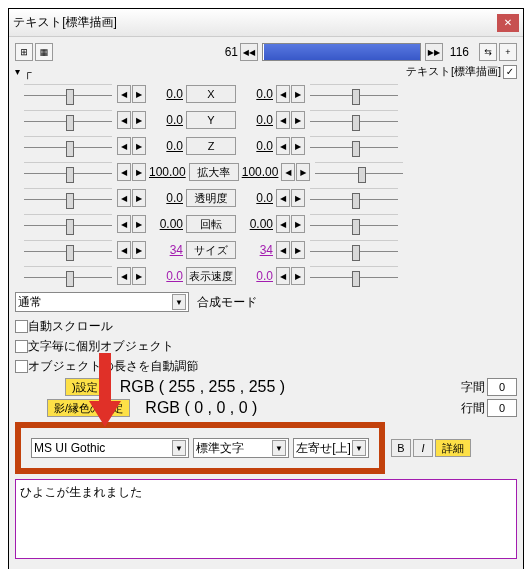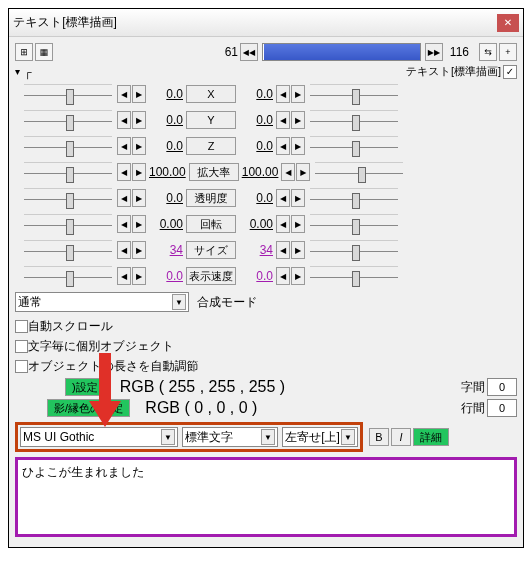--- a/index.html
+++ b/index.html
@@ -24,27 +24,27 @@
 .slider::before{content:"";position:absolute;top:10px;left:0;right:0;height:1px;background:#888}
 .slider::after{content:"";position:absolute;top:4px;left:var(--p,30%);width:6px;height:14px;background:#d8d8d8;border:1px solid #666}
 .sliderwide{width:88px}
 .val{font-size:12px;text-decoration:underline;min-width:38px;text-align:right;padding:0 2px}
 .valgray{color:#a21caf}
 .paramname{width:50px;height:18px;border:1px solid #999;background:#eee;font-size:11px;display:flex;align-items:center;justify-content:center;cursor:pointer}
 .select{height:20px;border:1px solid #888;background:#fff;font-size:12px;padding:0 2px;display:flex;align-items:center;justify-content:space-between}
 .select .dd{width:14px;height:16px;border:1px solid #999;background:#eee;display:flex;align-items:center;justify-content:center;font-size:8px}
 .chkrow{display:flex;align-items:center;height:20px;font-size:12px;gap:0}
 .chkbox{width:13px;height:13px;border:1px solid #888;background:#fff}
-.btn{height:18px;border:1px solid #999;background:#22c55e;font-size:11px;padding:0 6px;display:flex;align-items:center;cursor:pointer}
+.btn{height:18px;border:1px solid #999;background:#fde047;font-size:11px;padding:0 6px;display:flex;align-items:center;cursor:pointer}
 .rgbtxt{font-size:16px;margin-left:13px}
 .lbl{font-size:12px}
 .numbox{width:30px;height:18px;border:1px solid #888;background:#fff;font-size:11px;text-align:center;line-height:16px}
-.redbox{border:3px solid #c2410c;padding:2px;display:flex;gap:4px;margin:2px 0}
+.redbox{border:6px solid #c2410c;padding:10px;display:flex;gap:4px;margin:2px 0}
 .bi{width:20px;height:18px;border:1px solid #999;background:#eee;font-size:11px;display:flex;align-items:center;justify-content:center;cursor:pointer}
-.textarea{width:100%;height:80px;border:3px solid #a21caf;background:#fff;font-size:12px;padding:4px;resize:none}
+.textarea{width:100%;height:80px;border:1px solid #a21caf;background:#fff;font-size:12px;padding:4px;resize:none}
 .arrow-annotation{position:absolute;left:78px;top:344px;pointer-events:none}
 .arrow-annotation svg{display:block}
 .leftgap{width:4px}
 </style>
 </head>
 <body>
 
 <div class="window" style="position:relative">
   <div class="titlebar">
     <span class="title">テキスト[標準描画]</span>

